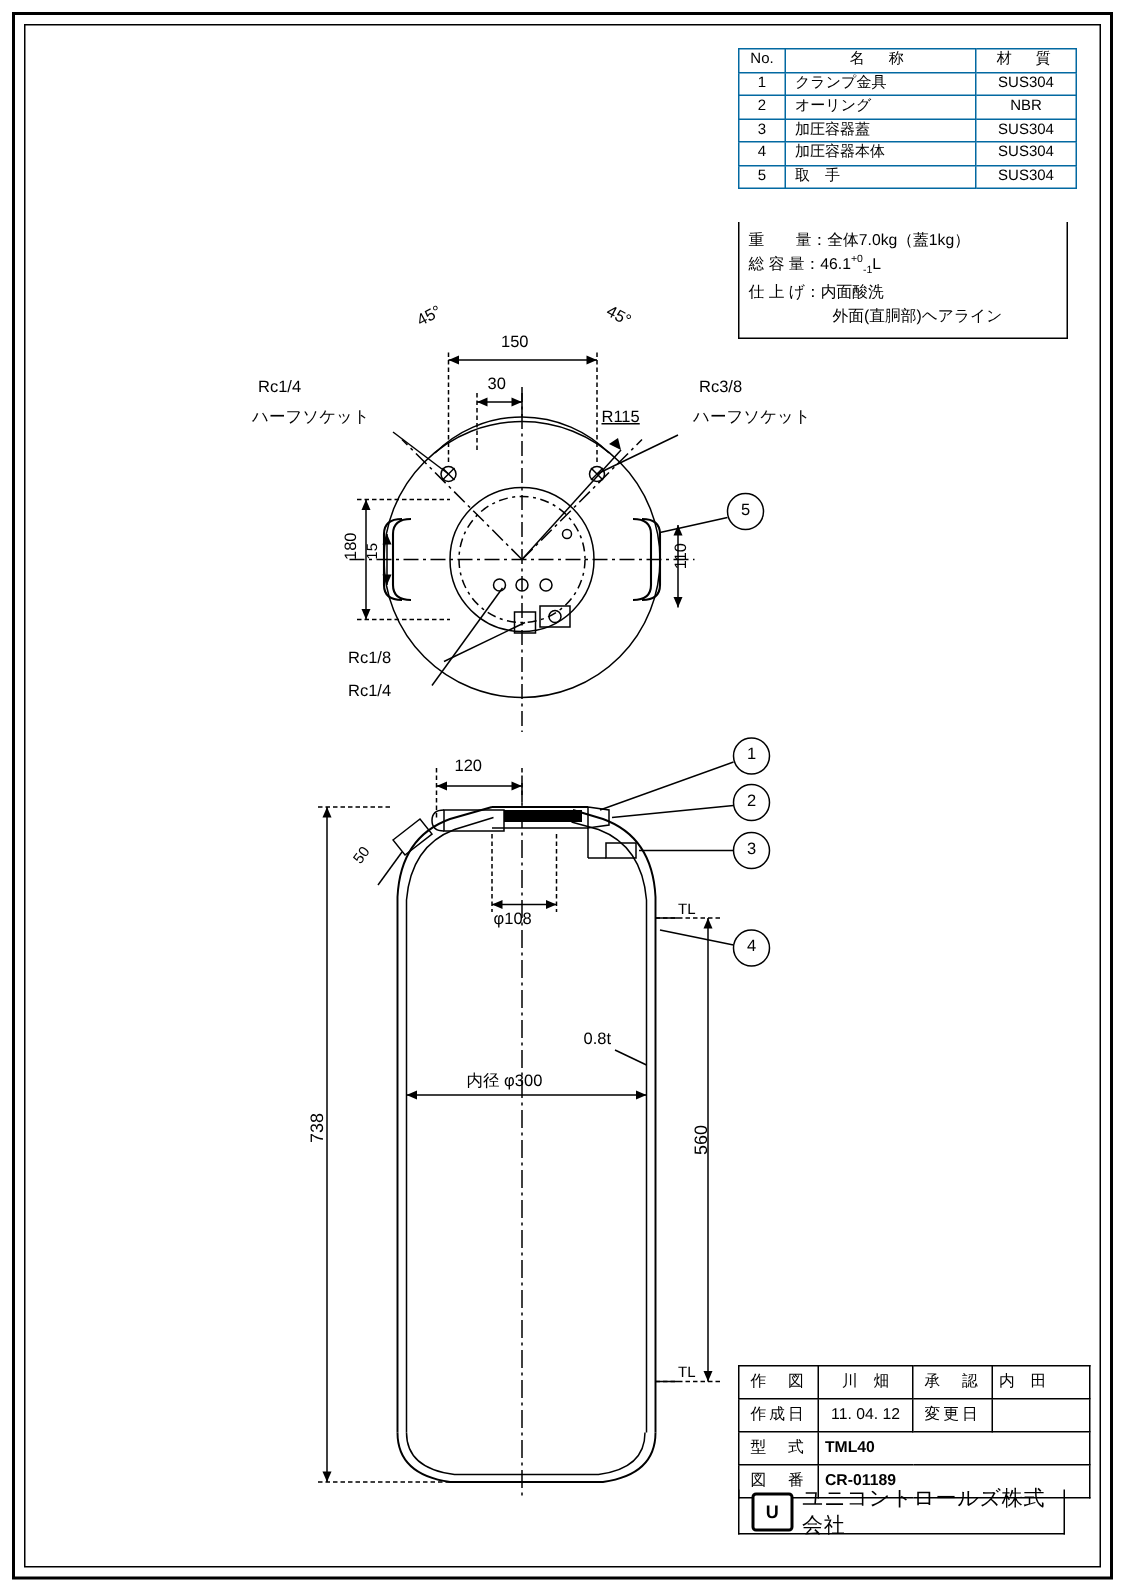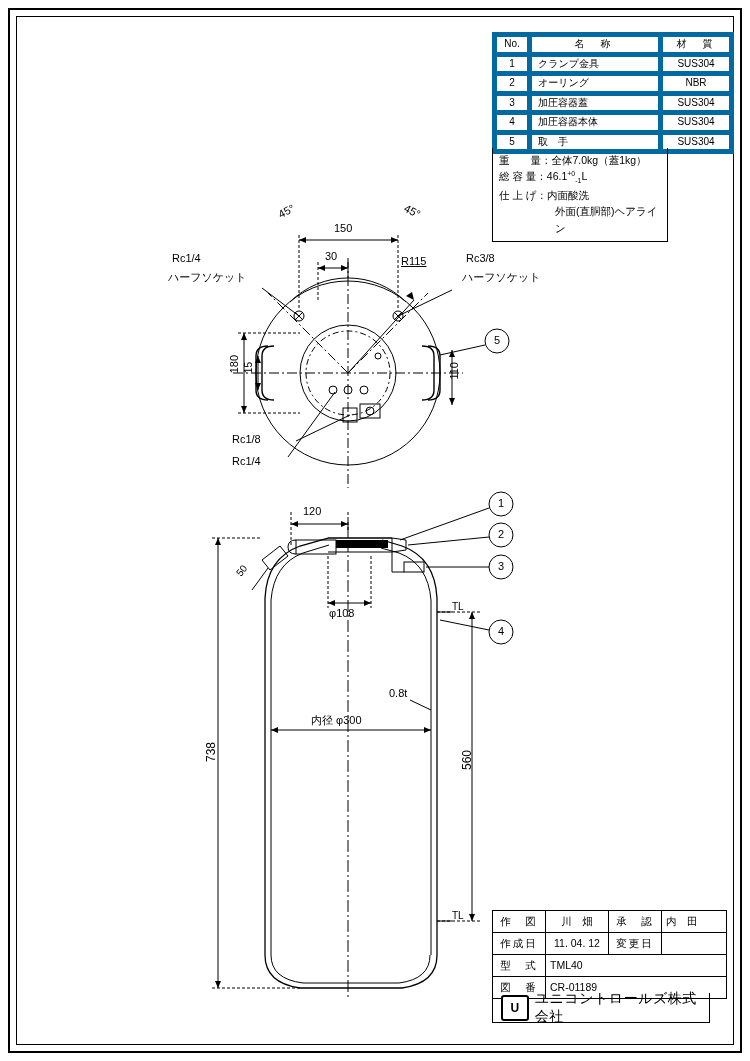--- a/index.html
+++ b/index.html
@@ -3,37 +3,37 @@
 <meta charset="utf-8">
 <style>
   html,body{margin:0;padding:0;background:#ffffff;}
   body{width:750px;height:1061px;font-family:"Liberation Sans",sans-serif;color:#000;}
   #sheet{position:relative;width:750px;height:1061px;overflow:hidden;}
   .frame{position:absolute;left:8px;top:8px;width:734px;height:1045px;border:2px solid #000;box-sizing:border-box;}
   .frame-inner{position:absolute;left:16px;top:16px;width:718px;height:1029px;border:1px solid #000;box-sizing:border-box;}
   .title{position:absolute;left:100px;top:38px;font-size:20px;letter-spacing:5px;font-weight:normal;}
   
   table.parts{position:absolute;left:492px;top:32px;border-collapse:collapse;font-size:10px;}
-  table.parts td,table.parts th{border:5px solid #0369a1;padding:1px 2px;text-align:center;font-weight:normal;line-height:1.25;}
+  table.parts td,table.parts th{border:1px solid #0369a1;padding:1px 2px;text-align:center;font-weight:normal;line-height:1.25;}
   table.parts .c-no{width:26px;}
   table.parts .c-name{width:118px;text-align:left;padding-left:6px;}
   table.parts .c-mat{width:62px;}
   table.parts th.c-name{text-align:center;letter-spacing:3px;padding-left:0;}
   table.parts th.c-mat{letter-spacing:3px;}
-  .specbox{position:absolute;left:492px;top:148px;width:176px;border:1px solid #000;border-top:none;box-sizing:border-box;font-size:10.5px;padding:4px 6px 5px 6px;line-height:1.55;}
+  .specbox{position:absolute;left:492px;top:148px;width:220px;border:1px solid #000;border-top:none;box-sizing:border-box;font-size:10.5px;padding:4px 6px 5px 6px;line-height:1.55;}
   .specbox .sup{font-size:7px;vertical-align:super;}
   .specbox .sub{font-size:7px;vertical-align:sub;}
   .specbox .indent{padding-left:56px;}
   
   table.tblock{position:absolute;left:492px;top:910px;border-collapse:collapse;font-size:10.5px;}
   table.tblock td{border:1px solid #000;padding:2px 4px;line-height:1.4;height:17px;}
   .lbl{text-align:center;letter-spacing:2px;width:44px;}
   .v1{width:54px;text-align:center;}
   .v3{width:56px;}
-  .wide{width:160px;text-align:left;padding-left:6px;}
+  .wide{width:160px;text-align:left;padding-left:6px;font-weight:bold;}
   .logorow{position:absolute;left:492px;top:993px;width:218px;height:30px;border:1px solid #000;border-top:none;box-sizing:border-box;display:flex;align-items:center;padding-left:8px;}
   .logomark{width:26px;height:22px;border:2px solid #000;border-radius:3px;display:flex;align-items:center;justify-content:center;font-size:12px;font-weight:bold;margin-right:6px;background:#fff;}
   .company{font-size:14px;letter-spacing:0.5px;}
   
   .lab{position:absolute;font-size:11px;white-space:nowrap;}
   .lab.s{font-size:11px;}
   .lab.vert{writing-mode:vertical-rl;transform:rotate(180deg);}
   svg{position:absolute;left:0;top:0;}
   .cnum{font-size:11px;}
 </style>
@@ -268,21 +268,21 @@
       <line x1="489" y1="567" x2="426" y2="567"></line>
       <circle cx="501" cy="632" r="12"></circle>
       <line x1="489" y1="630" x2="440" y2="620"></line>
     </g>
   </svg>
 
   <div class="lab" style="left:278px;top:205px;transform:rotate(-28deg);">45°</div>
   <div class="lab" style="left:404px;top:205px;transform:rotate(28deg);">45°</div>
   <div class="lab" style="left:334px;top:222px;">150</div>
   <div class="lab" style="left:325px;top:250px;">30</div>
-  <div class="lab" style="left:401px;top:255px;text-decoration:underline;">R115</div>
+  <div class="lab" style="left:401px;top:272px;text-decoration:underline;">R115</div>
   <div class="lab" style="left:172px;top:252px;">Rc1/4</div>
   <div class="lab s" style="left:168px;top:270px;">ハーフソケット</div>
   <div class="lab" style="left:466px;top:252px;">Rc3/8</div>
   <div class="lab s" style="left:462px;top:270px;">ハーフソケット</div>
   <div class="lab vert" style="left:228px;top:355px;">180</div>
   <div class="lab vert" style="left:243px;top:362px;font-size:10px;">15</div>
   <div class="lab vert" style="left:448px;top:362px;">110</div>
   <div class="lab" style="left:232px;top:433px;">Rc1/8</div>
   <div class="lab" style="left:232px;top:455px;">Rc1/4</div>
   <div class="lab cnum" style="left:494px;top:334px;">5</div>

